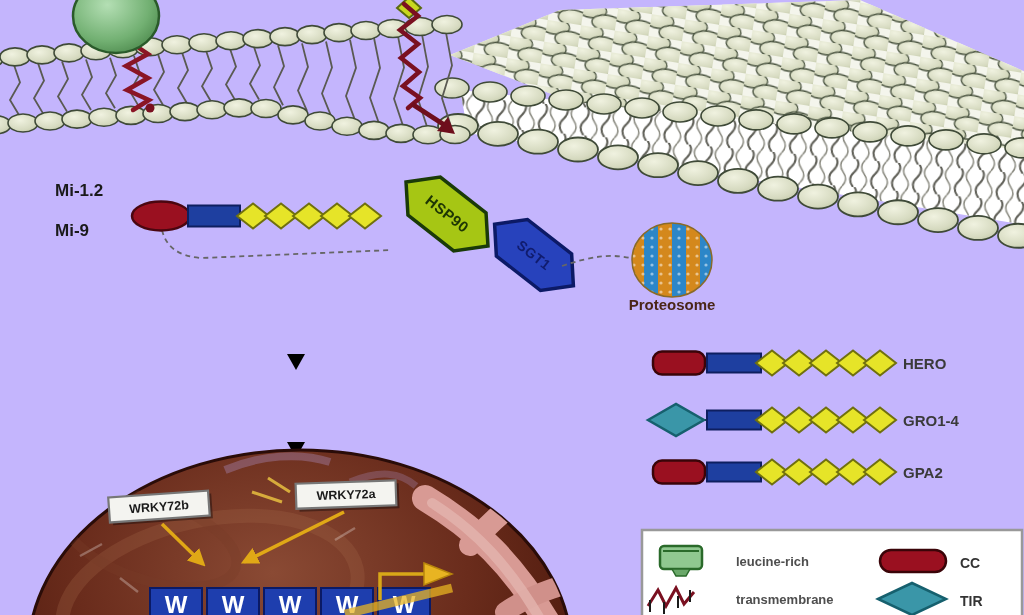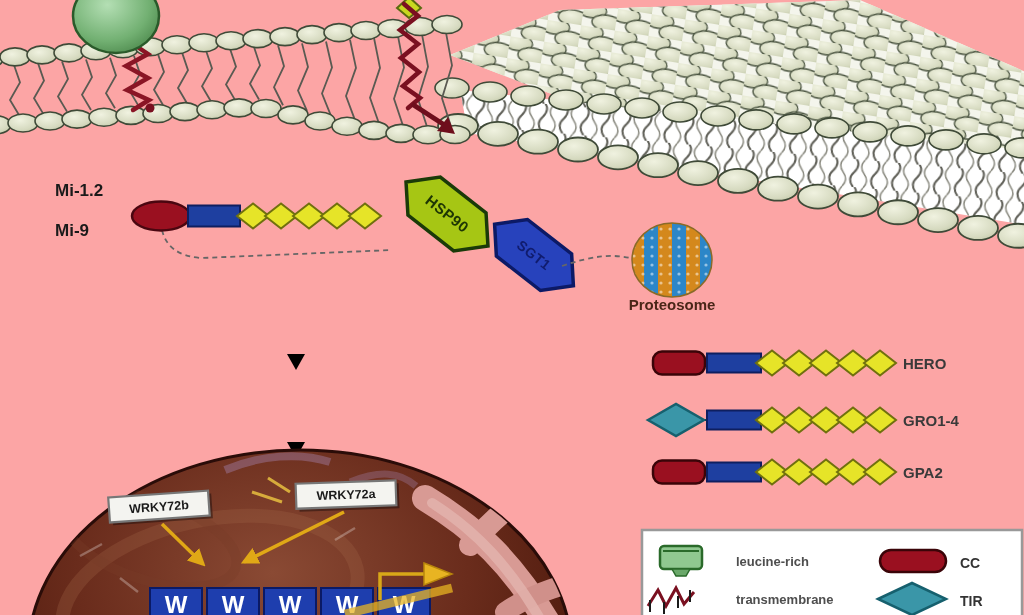--- a/index.html
+++ b/index.html
@@ -1,16 +1,16 @@
 <!DOCTYPE html>
 <html><head>
 <meta charset="utf-8">
 <style>
   html,body{margin:0;padding:0;background:#ffffff;}
-  .stage{position:relative;width:1024px;height:615px;overflow:hidden;background:#fca5a5;
+  .stage{position:relative;width:1024px;height:615px;overflow:hidden;background:#c4b5fd;
          font-family:"Liberation Sans", sans-serif;}
   svg{position:absolute;left:0;top:0;}
   text{font-family:"Liberation Sans", sans-serif;}
   .lbl-big{font-size:17px;font-weight:bold;fill:#1a1a1a;}
   .lbl-gene{font-size:15px;font-weight:bold;fill:#3a3a3a;}
   .lbl-key{font-size:13px;font-weight:bold;fill:#4e4e4e;}
   .lbl-key2{font-size:14px;font-weight:bold;fill:#333333;}
   .lbl-prot{font-size:15px;font-weight:bold;fill:#4a2618;}
   .lbl-wrky{font-size:12.5px;font-weight:bold;fill:#1a1a1a;}
   .lbl-hsp{font-size:15px;font-weight:bold;fill:#1e3604;letter-spacing:.5px;}

